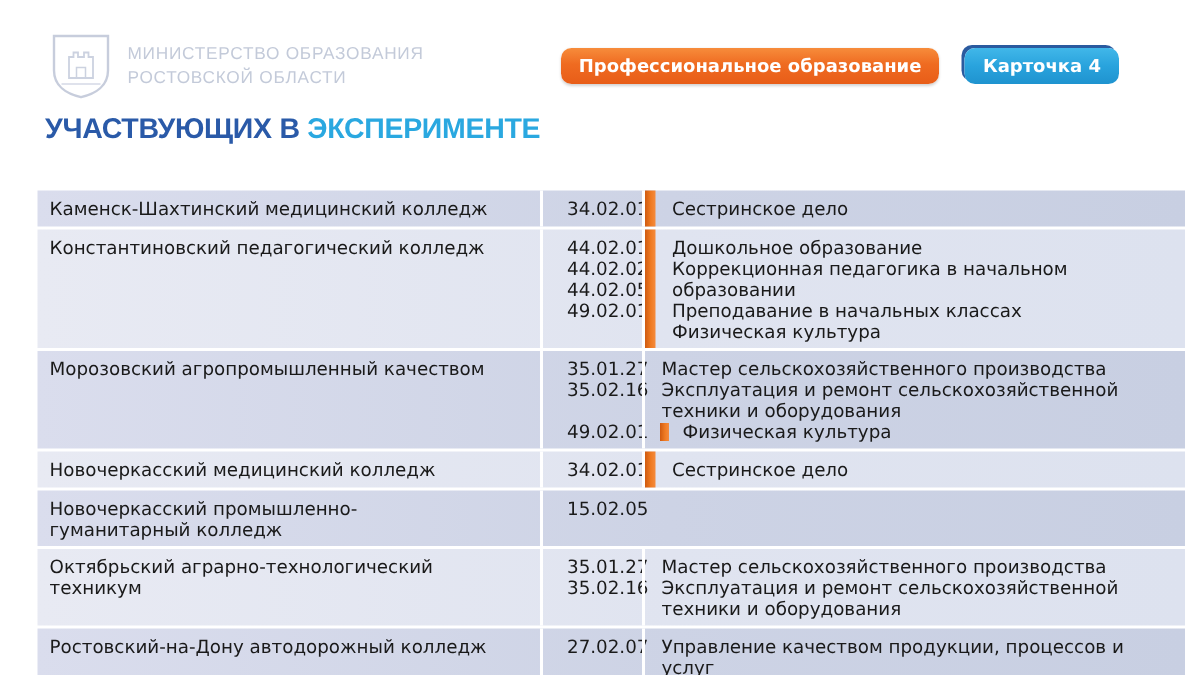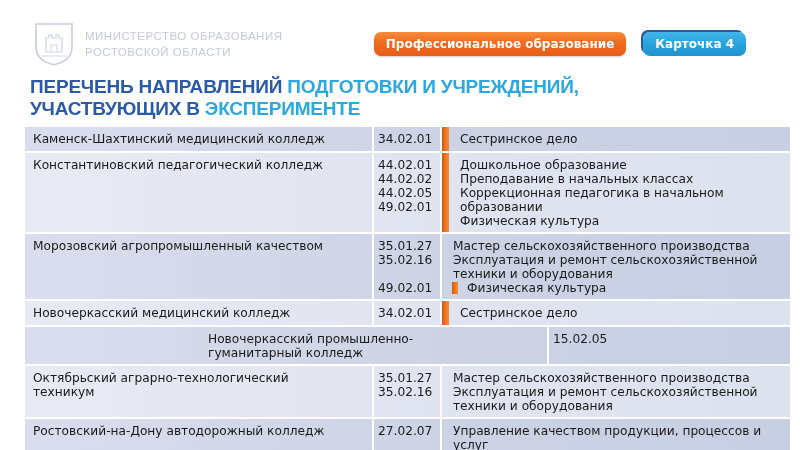--- a/index.html
+++ b/index.html
@@ -47,26 +47,26 @@
     letter-spacing:-.2px;white-space:nowrap;
   }
   .t-dark{color:#2a5aa8;}
   .t-light{color:#2aa8e0;}
   
   .tbl{
     position:absolute;left:25px;top:127px;width:765px;
     font-family:"DejaVu Sans", sans-serif;
     font-size:12.2px;line-height:14px;color:#1a1a1a;
   }
-  .row{display:flex;margin-bottom:2px;min-height:24px;justify-content:center;}
+  .row{display:flex;margin-bottom:2px;min-height:24px;}
   .row:nth-child(odd){background:linear-gradient(90deg,#dadded 0%,#cdd3e5 55%,#c8cfe2 100%);}
   .row:nth-child(even){background:linear-gradient(90deg,#e8eaf3 0%,#e0e4f0 55%,#dde2ef 100%);}
   .cell{box-sizing:border-box;padding-top:5px;padding-bottom:4px;}
   .cell.name{width:335px;padding-left:8px;padding-right:6px;white-space:pre-line;}
-  .cell.code{width:68px;border-left:2px solid #fff;padding-left:4px;white-space:pre-line;margin-left:12px;}
+  .cell.code{width:68px;border-left:2px solid #fff;padding-left:16px;white-space:pre-line;}
   .cell.desc{flex:1;border-left:2px solid #fff;padding-left:11px;padding-right:3px;position:relative;}
   .cell.desc.with-bar{padding-left:18px;}
   .vbar{
     position:absolute;left:0;top:0;bottom:0;width:6.5px;
     background:linear-gradient(90deg,#cf5a10 0%,#ef7a22 55%,#f58b3d 100%);
   }
   .prog{white-space:pre-line;}
   .prog.marked{position:relative;padding-left:14px;}
   .vbar-inline{
     position:absolute;left:-1px;top:1px;width:6px;height:12px;
@@ -88,21 +88,20 @@
     <div>РОСТОВСКОЙ ОБЛАСТИ</div>
   </div>
 </div>
 
 <div class="badges">
   <div class="badge orange">Профессиональное образование</div>
   <div class="badge blue">Карточка 4</div>
 </div>
 
 <div class="title">
-  <div><span class="t-dark">ПЕРЕЧЕНЬ НАПРАВЛЕНИЙ </span><span class="t-light">ПОДГОТОВКИ И УЧРЕЖДЕНИЙ,</span></div>
   <div><span class="t-dark">УЧАСТВУЮЩИХ В </span><span class="t-light">ЭКСПЕРИМЕНТЕ</span></div>
 </div>
 
 <div class="tbl">
     <div class="row">
       <div class="cell name">Каменск-Шахтинский медицинский колледж</div>
       <div class="cell code">34.02.01</div>
       <div class="cell desc with-bar">
         <span class="vbar"></span>
         <div class="prog">Сестринское дело</div>
@@ -110,22 +109,22 @@
     </div>
     <div class="row">
       <div class="cell name">Константиновский педагогический колледж</div>
       <div class="cell code">44.02.01
 44.02.02
 44.02.05
 49.02.01</div>
       <div class="cell desc with-bar">
         <span class="vbar"></span>
         <div class="prog">Дошкольное образование</div>
+        <div class="prog">Коррекционная педагогика в начальном образовании</div>
         <div class="prog">Преподавание в начальных классах</div>
-        <div class="prog">Коррекционная педагогика в начальном образовании</div>
         <div class="prog">Физическая культура</div>
       </div>
     </div>
     <div class="row">
       <div class="cell name">Морозовский агропромышленный качеством</div>
       <div class="cell code">35.01.27
 35.02.16
 
 49.02.01</div>
       <div class="cell desc">

